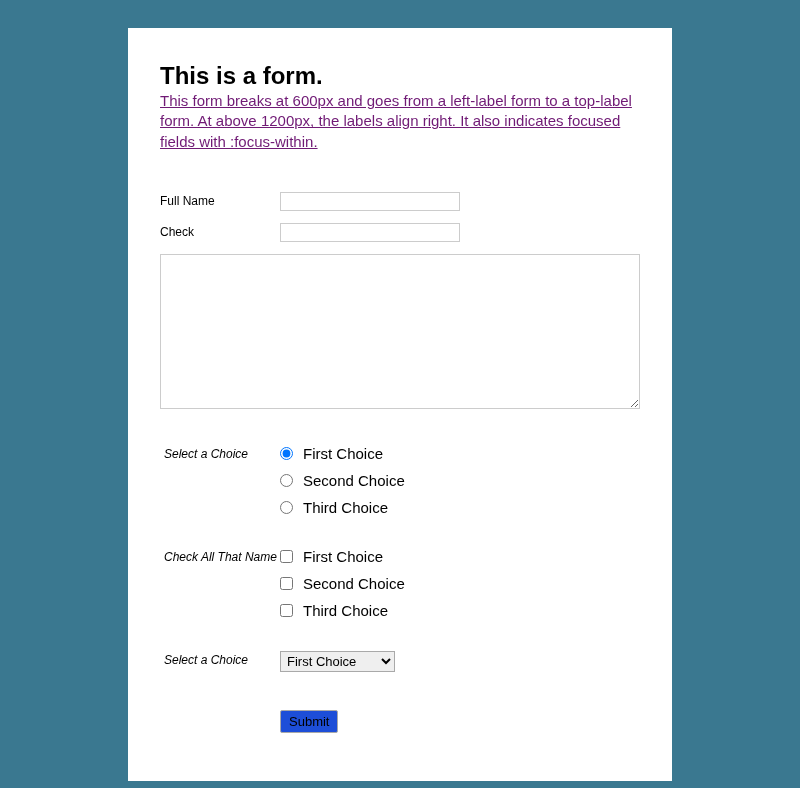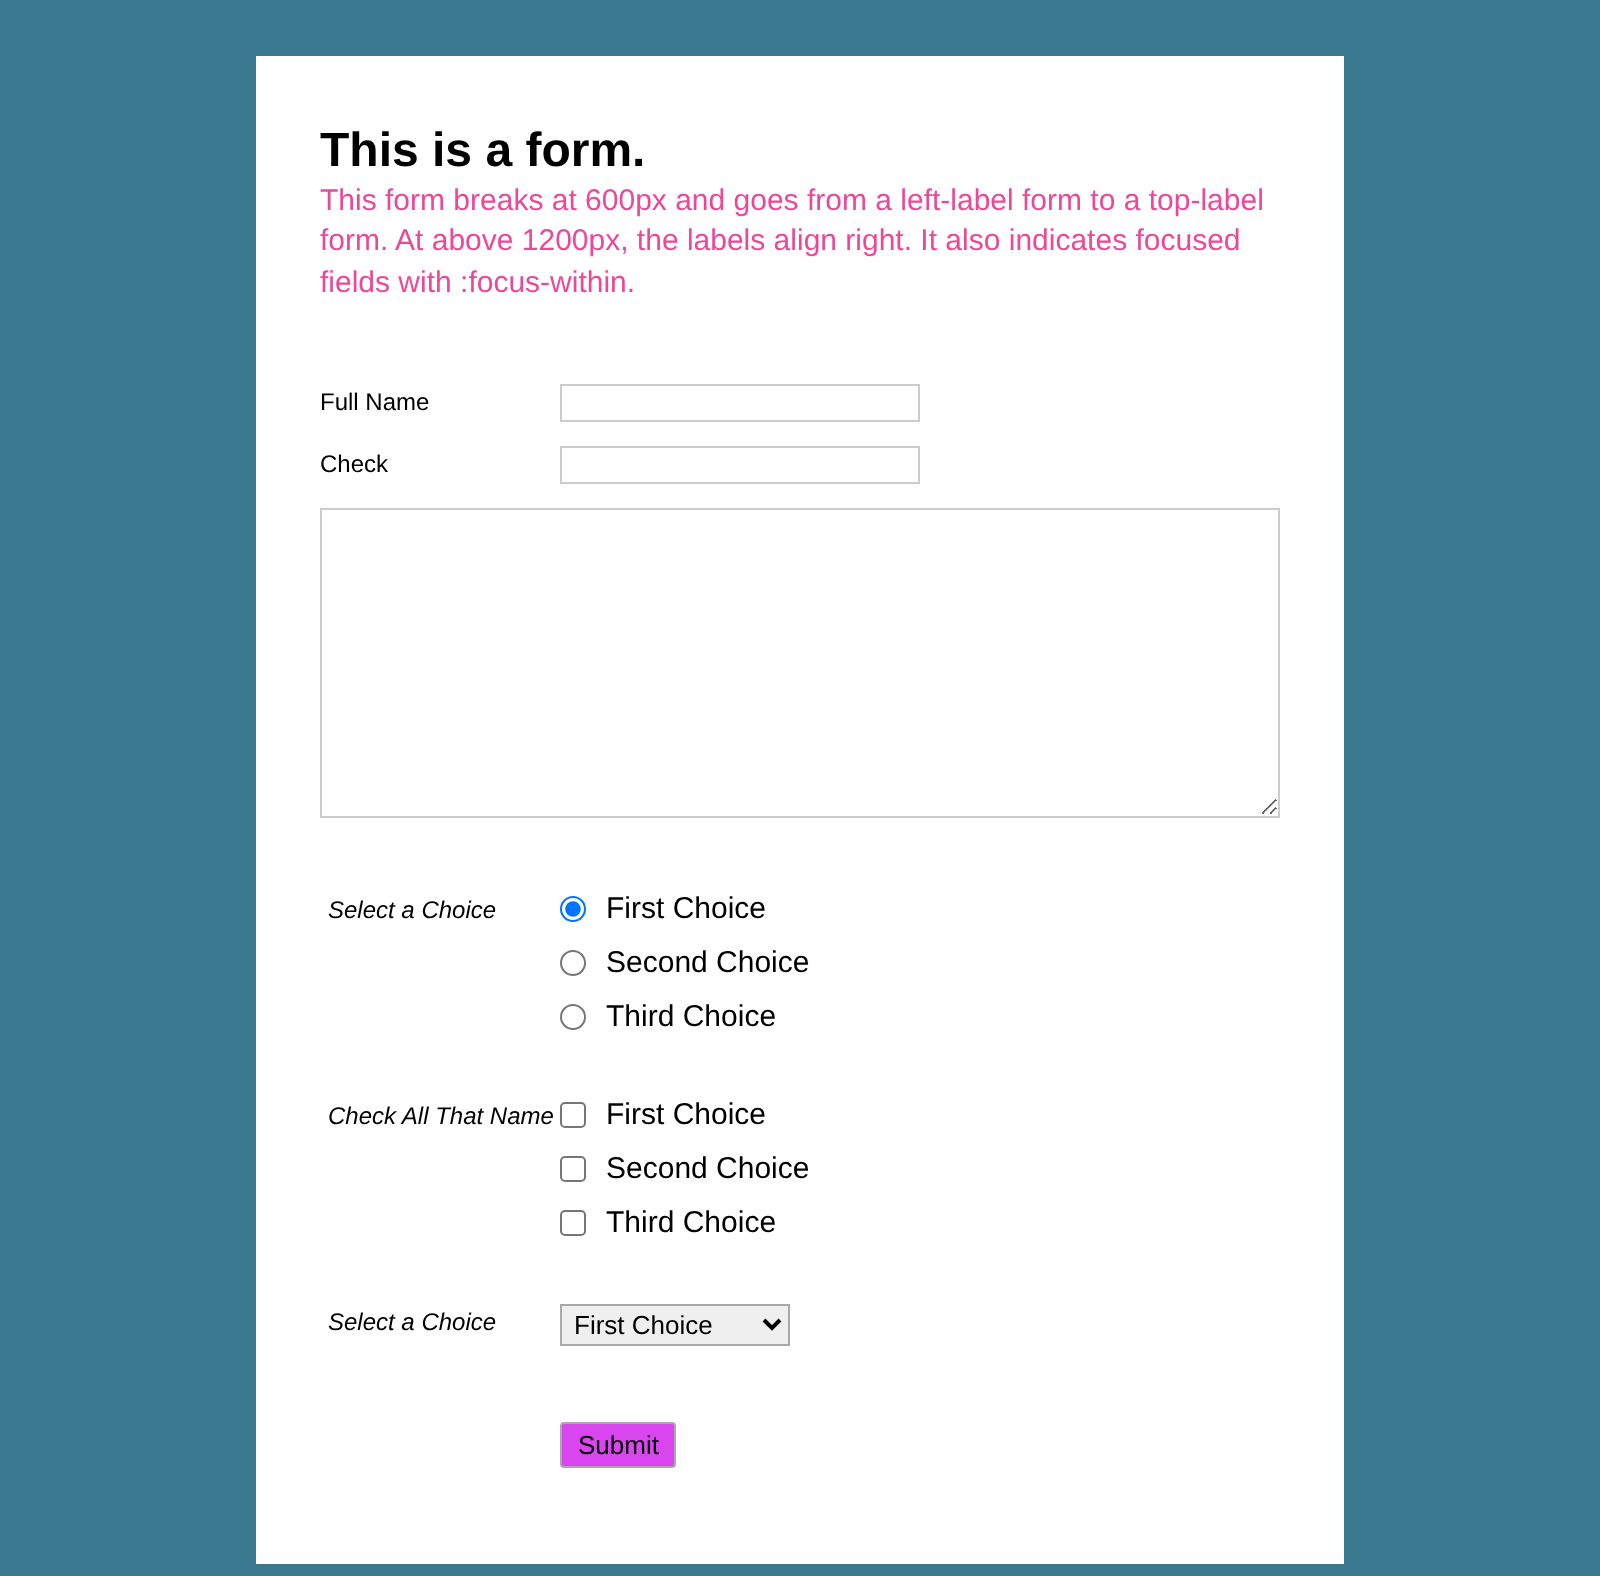--- a/index.html
+++ b/index.html
@@ -19,24 +19,25 @@
       margin: 0 auto;
       padding: 32px 32px 30px 32px;
     }
     h1 {
       margin: 0 0 0 0;
       font-size: 24px;
       font-weight: bold;
       line-height: 1.3;
     }
     .description {
-      color: #ec4899;
+      color: #701a75;
       font-size: 15px;
       line-height: 1.35;
       margin: 0 0 40px 0;
+      text-decoration: underline;
     }
     .form-row {
       display: flex;
       align-items: flex-start;
       margin-bottom: 18px;
     }
     .form-row.tight {
       margin-bottom: 12px;
     }
     .label-col {
@@ -89,21 +90,21 @@
       font-size: 13px;
       padding: 1px 2px;
       border: 1px solid #a9a9a9;
       background: #efefef;
       height: 21px;
     }
     button[type="submit"] {
       font-size: 13px;
       padding: 3px 8px;
       border: 1px solid #a9a9a9;
-      background: #d946ef;
+      background: #1d4ed8;
       cursor: pointer;
       border-radius: 2px;
     }
     .group-spacer {
       height: 14px;
     }
     .group-spacer-lg {
       height: 20px;
     }
   </style>

